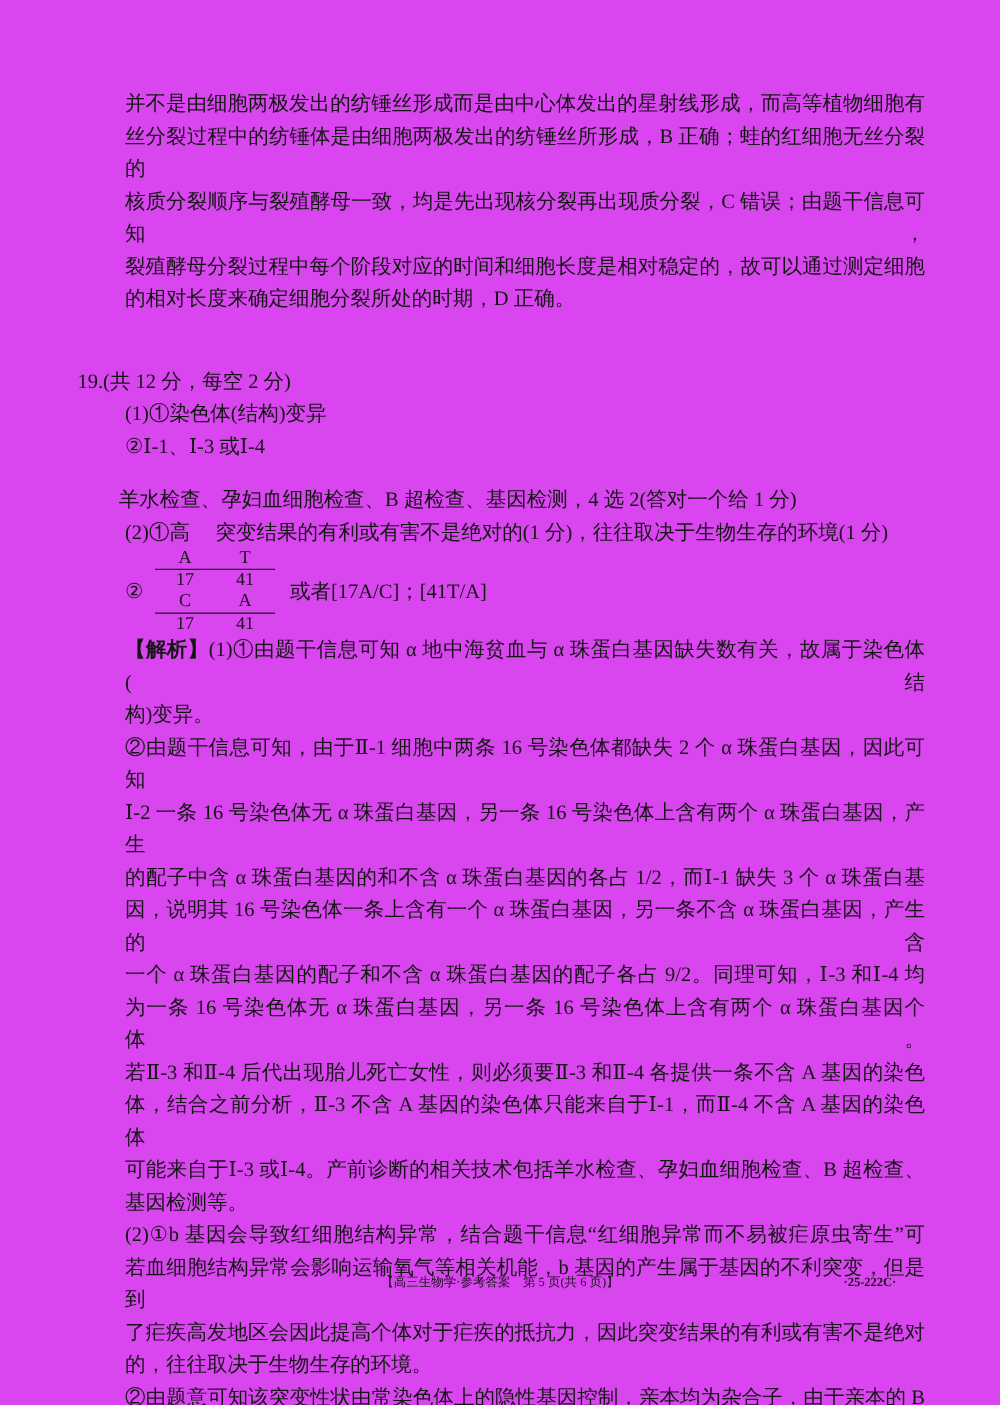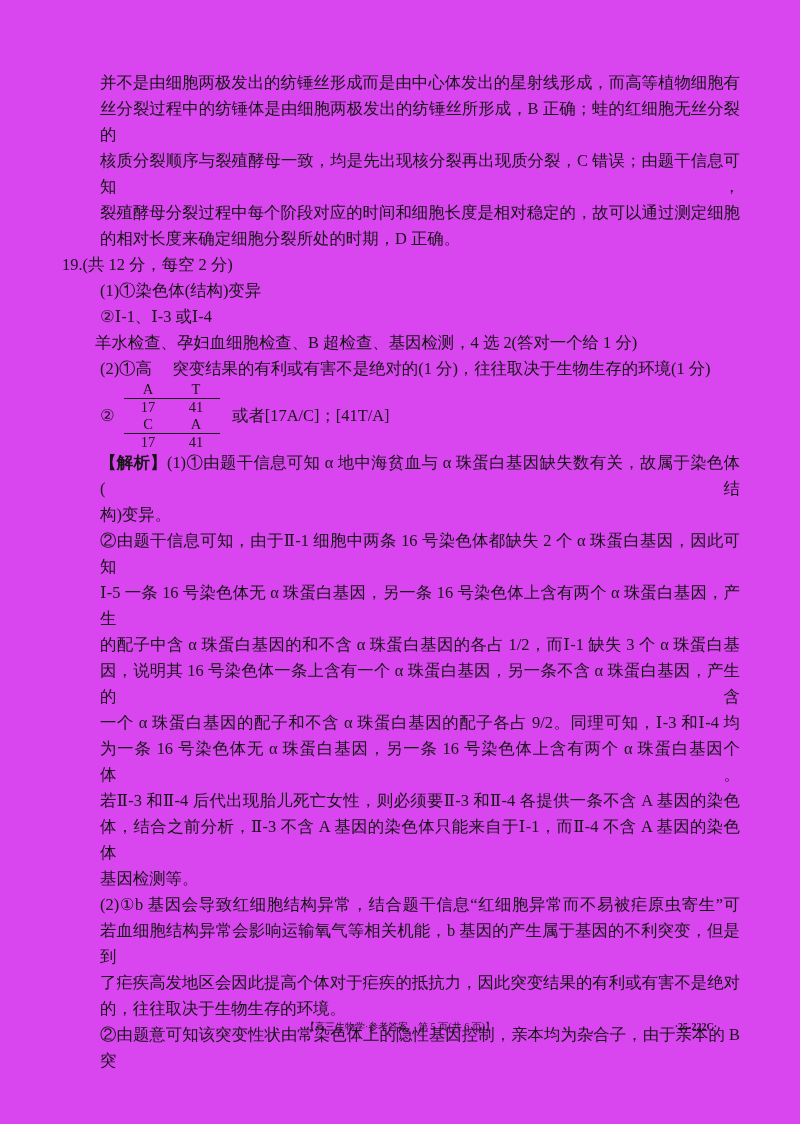--- a/index.html
+++ b/index.html
@@ -27,22 +27,22 @@
   .line {
     min-height: 26px;
     white-space: normal;
   }
   .just {
     text-align: justify;
     text-align-last: justify;
     text-justify: inter-character;
   }
   .left { text-align: left; }
-  .outdent { margin-left: -38px; }
-  .slight-out { margin-left: -5px; }
+  .outdent { margin-left: -38px; margin-top: 40px; }
+  .slight-out { margin-left: -5px; margin-top: 17px; }
   .bold { font-weight: bold; }
 
   
   .diagram {
     display: flex;
     align-items: center;
     height: 66px;
     margin: 1px 0 1px 0;
   }
   .diag-marker {
@@ -137,27 +137,28 @@
         </div>
       </div>
       <span class="diag-suffix">或者[17A/C]；[41T/A]</span>
     </div>
 
     <div class="line just">
       <span class="bold">【解析】</span><span>(1)①由题干信息可知 α 地中海贫血与 α 珠蛋白基因缺失数有关，故属于染色体(结</span>
     </div>
     <div class="line left">构)变异。</div>
     <div class="line just">②由题干信息可知，由于Ⅱ-1 细胞中两条 16 号染色体都缺失 2 个 α 珠蛋白基因，因此可知</div>
-    <div class="line just">Ⅰ-5 一条 16 号染色体无 α 珠蛋白基因，另一条 16 号染色体上含有两个 α 珠蛋白基因，产生</div>
+    <div class="line just">Ⅰ-2 一条 16 号染色体无 α 珠蛋白基因，另一条 16 号染色体上含有两个 α 珠蛋白基因，产生</div>
     <div class="line just">的配子中含 α 珠蛋白基因的和不含 α 珠蛋白基因的各占 1/2，而Ⅰ-1 缺失 3 个 α 珠蛋白基</div>
     <div class="line just">因，说明其 16 号染色体一条上含有一个 α 珠蛋白基因，另一条不含 α 珠蛋白基因，产生的含</div>
     <div class="line just">一个 α 珠蛋白基因的配子和不含 α 珠蛋白基因的配子各占 9/2。同理可知，Ⅰ-3 和Ⅰ-4 均</div>
     <div class="line just">为一条 16 号染色体无 α 珠蛋白基因，另一条 16 号染色体上含有两个 α 珠蛋白基因个体。</div>
     <div class="line just">若Ⅱ-3 和Ⅱ-4 后代出现胎儿死亡女性，则必须要Ⅱ-3 和Ⅱ-4 各提供一条不含 A 基因的染色</div>
     <div class="line just">体，结合之前分析，Ⅱ-3 不含 A 基因的染色体只能来自于Ⅰ-1，而Ⅱ-4 不含 A 基因的染色体</div>
+    <div class="line just">可能来自于Ⅰ-3 或Ⅰ-4。产前诊断的相关技术包括羊水检查、孕妇血细胞检查、B 超检查、</div>
     <div class="line left">基因检测等。</div>
     <div class="line just">(2)①b 基因会导致红细胞结构异常，结合题干信息“红细胞异常而不易被疟原虫寄生”可</div>
     <div class="line just">若血细胞结构异常会影响运输氧气等相关机能，b 基因的产生属于基因的不利突变，但是到</div>
     <div class="line just">了疟疾高发地区会因此提高个体对于疟疾的抵抗力，因此突变结果的有利或有害不是绝对</div>
     <div class="line left">的，往往取决于生物生存的环境。</div>
     <div class="line just">②由题意可知该突变性状由常染色体上的隐性基因控制，亲本均为杂合子，由于亲本的 B 突</div>
 
   </div>
 
   <div class="footer">

